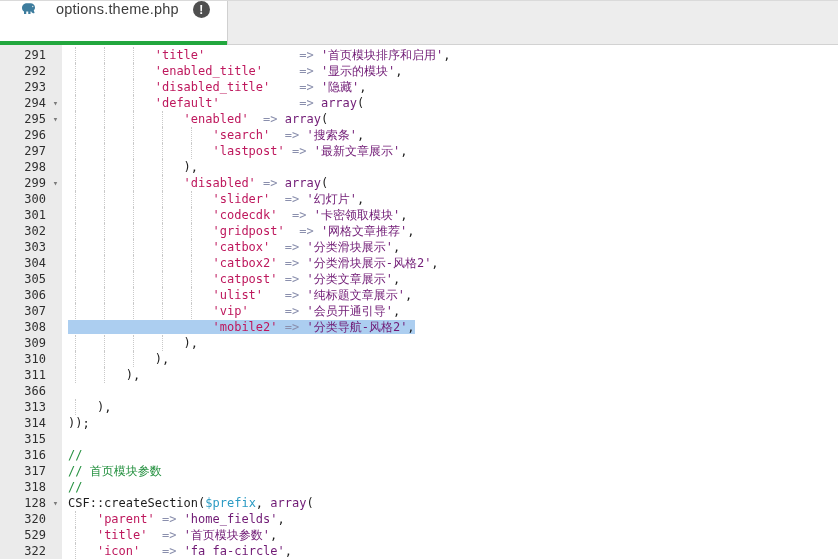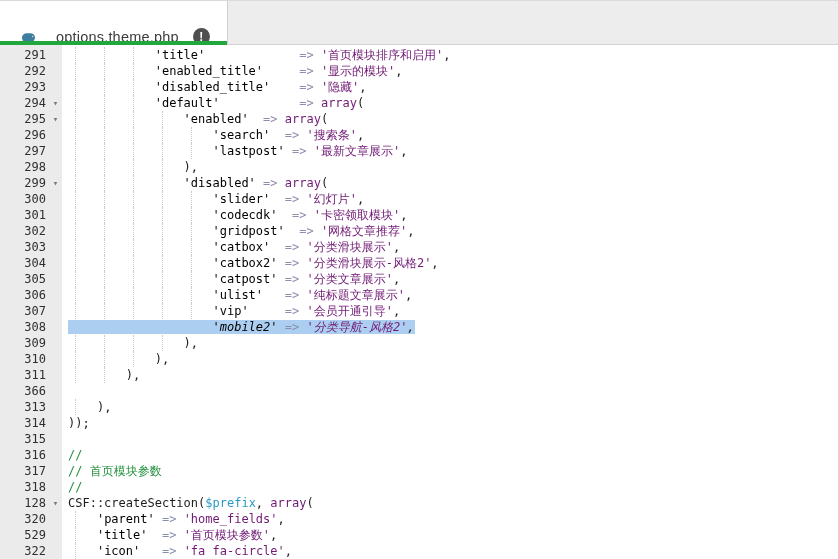--- a/index.html
+++ b/index.html
@@ -3,44 +3,44 @@
 <meta charset="utf-8">
 <style>
   html,body{margin:0;padding:0;background:#fff;}
   #app{position:relative;width:838px;height:559px;overflow:hidden;background:#fff;
        font-family:"Liberation Sans",sans-serif;-webkit-font-smoothing:antialiased;}
 
   
   .tabbar{position:relative;height:45px;background:#EDEDED;border-top:1px solid #DADADA;
           border-bottom:1px solid #D2D2D2;box-sizing:border-box;display:flex;}
   .tab{position:relative;z-index:1;width:228px;height:44px;background:#FFFFFF;
-       border-right:1px solid #D0D0D0;box-sizing:border-box;display:flex;align-items:flex-end;}
+       border-right:1px solid #D0D0D0;box-sizing:border-box;display:flex;align-items:flex-start;}
   .tab-icon{margin-left:19px;display:flex;align-items:center;}
   .tab-title{margin-left:18px;font-size:14.5px;color:#3C3C3C;letter-spacing:.2px;flex:0 0 auto;}
   .tab-badge{margin-left:14px;width:17px;height:17px;border-radius:50%;background:#4F4F4F;
              color:#fff;font-size:12px;font-weight:bold;display:flex;align-items:center;
              justify-content:center;line-height:1;}
   .tab-underline{position:absolute;left:0;right:0;bottom:0;height:4px;background:#22A73E;}
 
   
   .editor{position:absolute;top:45px;left:0;right:0;bottom:0;background:#fff;
           font-family:"DejaVu Sans Mono","Liberation Mono",monospace;font-size:12px;line-height:16px;}
   .gutter-bg{position:absolute;top:0;bottom:0;left:0;width:62px;background:#EBEBEB;}
   .rows{position:absolute;top:2px;left:0;right:0;}
   .row{position:relative;height:16px;white-space:pre;}
   .num{position:absolute;left:0;top:0;width:46px;text-align:right;color:#2E2E2E;}
   .fold{position:absolute;left:49px;top:0;width:13px;font-size:9px;line-height:16px;
         color:#7A7A7A;text-align:center;cursor:pointer;}
   .guide{position:absolute;top:0;bottom:0;width:0;border-left:1px dotted #C9C9C9;}
   .row.sel .guide{border-left-color:rgba(255,255,255,.75);}
   .code{position:absolute;left:68px;top:0;}
-  .row.sel .wrap{background:#ACCEF0;font-style:italic;}
+  .row.sel .wrap{background:#ACCEF0;}
 
   
-  .tk-k{color:#000000;}          
+  .tk-k{color:#be185d;}          
   .tk-v{color:#701a75;}          
   .tk-a{color:#8A8FAD;}          
   .tk-p{color:#1C1C1C;}          
   .tk-r{color:#701a75;}          
   .tk-g{color:#2B9BC4;}          
   .tk-c{color:#259140;}          
   .tk-s{color:#1C1C1C;}          
 </style>
 </head>
 <body>

